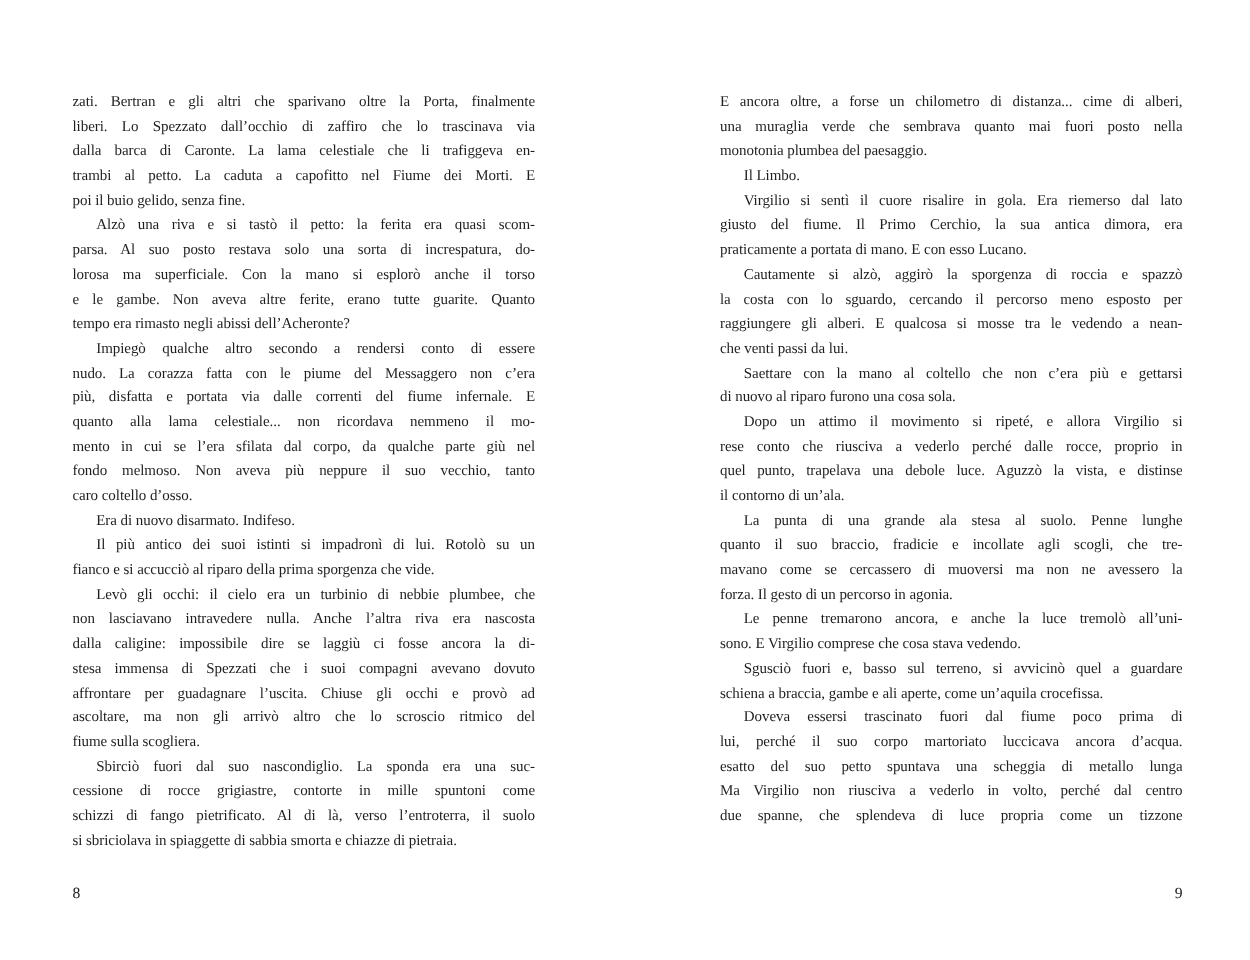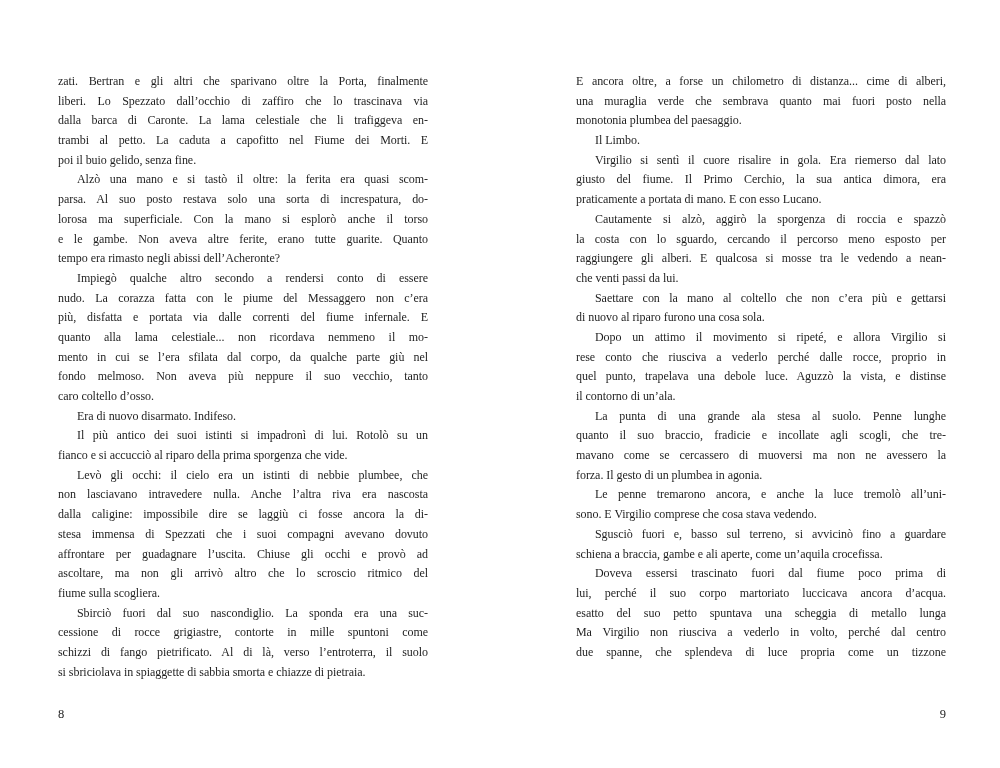--- a/index.html
+++ b/index.html
@@ -68,21 +68,21 @@
   <section class="page page-left">
     <div class="text-col">
         <div class="para">
           <div class="line">zati. Bertran e gli altri che sparivano oltre la Porta, finalmente</div>
           <div class="line">liberi. Lo Spezzato dall’occhio di zaffiro che lo trascinava via</div>
           <div class="line">dalla barca di Caronte. La lama celestiale che li trafiggeva en-</div>
           <div class="line">trambi al petto. La caduta a capofitto nel Fiume dei Morti. E</div>
           <div class="line last">poi il buio gelido, senza fine.</div>
         </div>
         <div class="para indent">
-          <div class="line">Alzò una mano e si tastò il oltre: la ferita era quasi scom-</div>
+          <div class="line">Alzò una riva e si tastò il petto: la ferita era quasi scom-</div>
           <div class="line">parsa. Al suo posto restava solo una sorta di increspatura, do-</div>
           <div class="line">lorosa ma superficiale. Con la mano si esplorò anche il torso</div>
           <div class="line">e le gambe. Non aveva altre ferite, erano tutte guarite. Quanto</div>
           <div class="line last">tempo era rimasto negli abissi dell’Acheronte?</div>
         </div>
         <div class="para indent">
           <div class="line">Impiegò qualche altro secondo a rendersi conto di essere</div>
           <div class="line">nudo. La corazza fatta con le piume del Messaggero non c’era</div>
           <div class="line">più, disfatta e portata via dalle correnti del fiume infernale. E</div>
           <div class="line">quanto alla lama celestiale... non ricordava nemmeno il mo-</div>
@@ -91,21 +91,21 @@
           <div class="line last">caro coltello d’osso.</div>
         </div>
         <div class="para indent">
           <div class="line last">Era di nuovo disarmato. Indifeso.</div>
         </div>
         <div class="para indent">
           <div class="line">Il più antico dei suoi istinti si impadronì di lui. Rotolò su un</div>
           <div class="line last">fianco e si accucciò al riparo della prima sporgenza che vide.</div>
         </div>
         <div class="para indent">
-          <div class="line">Levò gli occhi: il cielo era un istinti di nebbie plumbee, che</div>
+          <div class="line">Levò gli occhi: il cielo era un turbinio di nebbie plumbee, che</div>
           <div class="line">non lasciavano intravedere nulla. Anche l’altra riva era nascosta</div>
           <div class="line">dalla caligine: impossibile dire se laggiù ci fosse ancora la di-</div>
           <div class="line">stesa immensa di Spezzati che i suoi compagni avevano dovuto</div>
           <div class="line">affrontare per guadagnare l’uscita. Chiuse gli occhi e provò ad</div>
           <div class="line">ascoltare, ma non gli arrivò altro che lo scroscio ritmico del</div>
           <div class="line last">fiume sulla scogliera.</div>
         </div>
         <div class="para indent">
           <div class="line">Sbirciò fuori dal suo nascondiglio. La sponda era una suc-</div>
           <div class="line">cessione di rocce grigiastre, contorte in mille spuntoni come</div>
@@ -144,28 +144,28 @@
         <div class="para indent">
           <div class="line">Dopo un attimo il movimento si ripeté, e allora Virgilio si</div>
           <div class="line">rese conto che riusciva a vederlo perché dalle rocce, proprio in</div>
           <div class="line">quel punto, trapelava una debole luce. Aguzzò la vista, e distinse</div>
           <div class="line last">il contorno di un’ala.</div>
         </div>
         <div class="para indent">
           <div class="line">La punta di una grande ala stesa al suolo. Penne lunghe</div>
           <div class="line">quanto il suo braccio, fradicie e incollate agli scogli, che tre-</div>
           <div class="line">mavano come se cercassero di muoversi ma non ne avessero la</div>
-          <div class="line last">forza. Il gesto di un plumbea in agonia.</div>
+          <div class="line last">forza. Il gesto di un percorso in agonia.</div>
         </div>
         <div class="para indent">
           <div class="line">Le penne tremarono ancora, e anche la luce tremolò all’uni-</div>
           <div class="line last">sono. E Virgilio comprese che cosa stava vedendo.</div>
         </div>
         <div class="para indent">
-          <div class="line">Sgusciò fuori e, basso sul terreno, si avvicinò fino a guardare</div>
+          <div class="line">Sgusciò fuori e, basso sul terreno, si avvicinò quel a guardare</div>
           <div class="line last">schiena a braccia, gambe e ali aperte, come un’aquila crocefissa.</div>
         </div>
         <div class="para indent">
           <div class="line">Doveva essersi trascinato fuori dal fiume poco prima di</div>
           <div class="line">lui, perché il suo corpo martoriato luccicava ancora d’acqua.</div>
           <div class="line">esatto del suo petto spuntava una scheggia di metallo lunga</div>
           <div class="line">Ma Virgilio non riusciva a vederlo in volto, perché dal centro</div>
           <div class="line">due spanne, che splendeva di luce propria come un tizzone</div>
         </div>
       </div>

